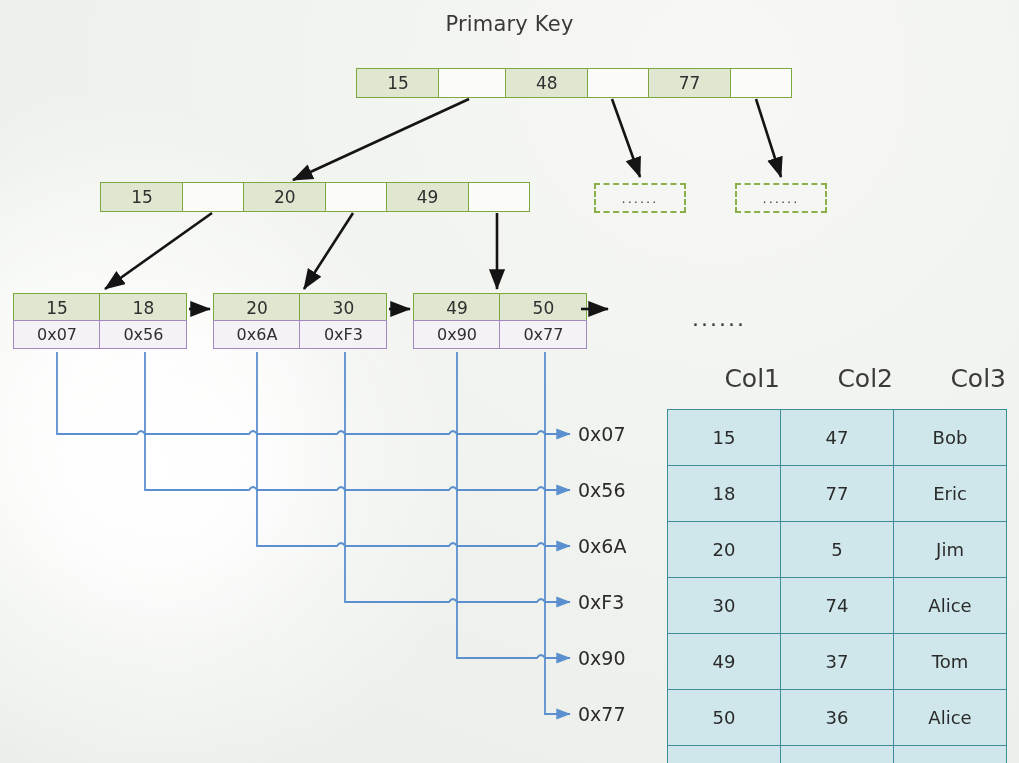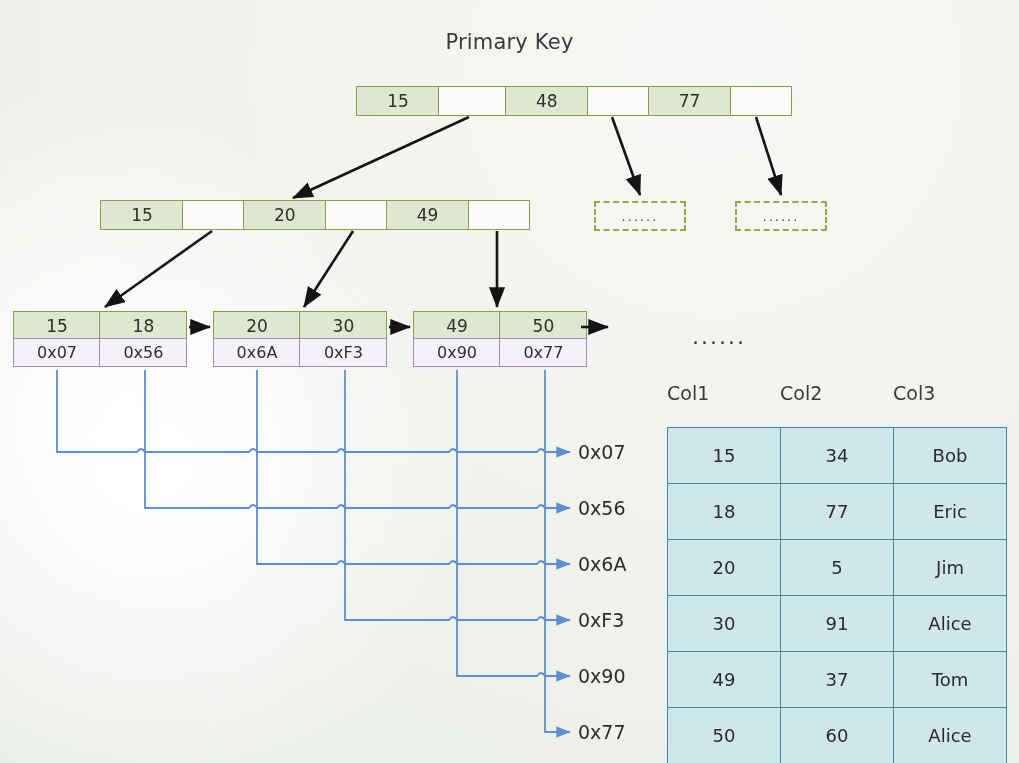--- a/index.html
+++ b/index.html
@@ -14,21 +14,21 @@
     background:
       radial-gradient(circle at 14% 62%, rgba(255,255,255,0.95) 0%, rgba(255,255,255,0.55) 16%, rgba(255,255,255,0) 34%),
       radial-gradient(circle at 8% 46%, rgba(250,252,248,0.9) 0%, rgba(250,252,248,0) 26%),
       radial-gradient(ellipse at 70% 10%, #f7f8f5 0%, #eef1ec 60%, #e9ede7 100%),
       linear-gradient(160deg,#f6f7f4 0%,#eef2ec 55%,#e7ece6 100%);
   }
   #bg:after{
     content:"";position:absolute;left:-40px;top:250px;width:420px;height:420px;
     background:radial-gradient(circle at 50% 50%, rgba(255,255,255,0.85) 0%, rgba(255,255,255,0.35) 40%, rgba(255,255,255,0) 66%);
   }
-  #stage{position:absolute;inset:0;margin-top:18px;}
+  #stage{position:absolute;inset:0;}
 
   
   .title{
     position:absolute;left:0;right:0;top:12px;text-align:center;
     font-size:21px;color:#3a3a3a;letter-spacing:.2px;
   }
 
   
   .node{position:absolute;display:flex;box-sizing:border-box;}
   .cell{
@@ -73,21 +73,21 @@
   }
 
   
   .dots-big{
     position:absolute;color:#3a3a3a;font-size:22px;letter-spacing:2px;
   }
 
   
   .tbl-headers{position:absolute;display:flex;}
   .tbl-headers span{
-    font-size:19px;color:#3a3a3a;text-align:left;display:block;
+    font-size:25px;color:#3a3a3a;text-align:right;display:block;
   }
   .dtable{position:absolute;border-collapse:collapse;}
   .dtable td{
     box-sizing:border-box;
     border:1.3px solid #3f8d99;
     background:#cfe7ea;
     color:#2b2b2b;font-size:18px;
     text-align:center;vertical-align:middle;
     width:113px;height:56px;
   }
@@ -170,46 +170,46 @@
   <div class="tbl-headers" id="tbl-headers" style="left:667px;top:364px;">
       <span style="width: 113px;">Col1</span>
       <span style="width: 113px;">Col2</span>
       <span style="width: 113px;">Col3</span>
     </div>
 
   <table class="dtable" id="data-table" style="left:667px;top:409px;">
       <tbody>
         <tr>
           <td>15</td>
-          <td>34</td>
+          <td>47</td>
           <td>Bob</td>
         </tr>
         <tr>
           <td>18</td>
           <td>77</td>
           <td>Eric</td>
         </tr>
         <tr>
           <td>20</td>
           <td>5</td>
           <td>Jim</td>
         </tr>
         <tr>
           <td>30</td>
-          <td>91</td>
+          <td>74</td>
           <td>Alice</td>
         </tr>
         <tr>
           <td>49</td>
           <td>37</td>
           <td>Tom</td>
         </tr>
         <tr>
           <td>50</td>
-          <td>60</td>
+          <td>36</td>
           <td>Alice</td>
         </tr>
         <tr>
           <td class="blank"></td>
           <td class="blank"></td>
           <td class="blank"></td>
         </tr>
       </tbody>
     </table>
 

